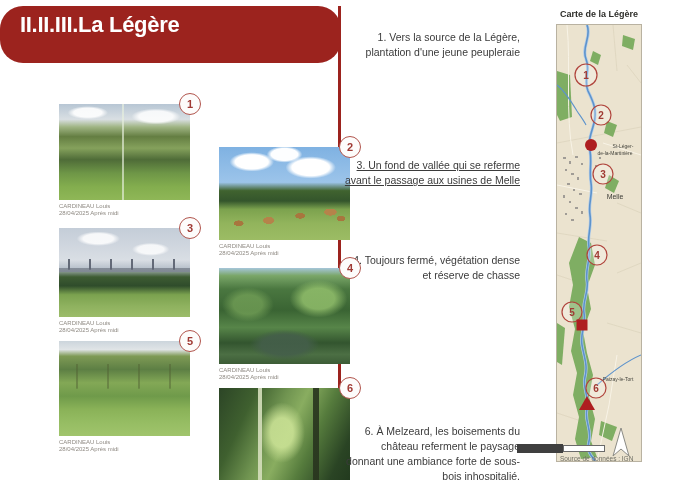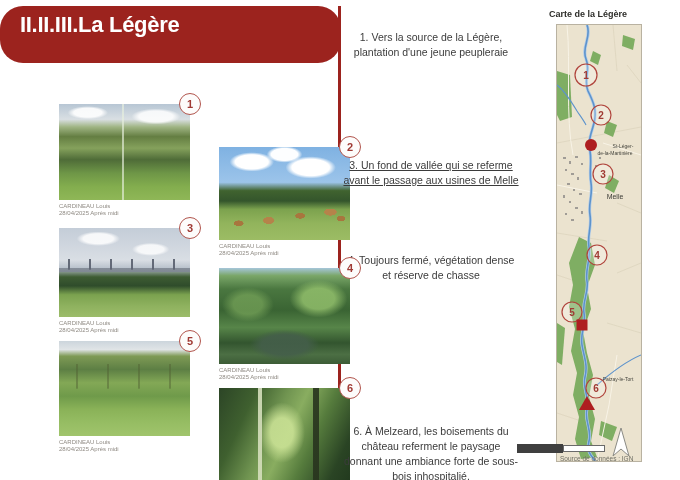--- a/index.html
+++ b/index.html
@@ -60,25 +60,25 @@
     linear-gradient(180deg,#ccd5dc 0%,#e0e4e6 9%,#7e9a55 16%,#5d7f44 30%,#83a856 44%,#6f9a4a 58%,#8ab258 72%,#96bd63 86%,#a0c46c 100%);
     background-size:100% 26%,100% 100%;background-position:0 32%,0 0;background-repeat:no-repeat;}
   .scene6{background-image:
     linear-gradient(90deg, rgba(0,0,0,0) 0 30%, rgba(213,222,188,.9) 30% 33%, rgba(0,0,0,0) 33% 100%),
     linear-gradient(90deg, rgba(0,0,0,0) 0 72%, rgba(40,52,30,.9) 72% 76%, rgba(0,0,0,0) 76% 100%),
     radial-gradient(ellipse 32px 42px at 48% 48%, rgba(206,229,152,.85) 35%, rgba(0,0,0,0) 72%),
     linear-gradient(115deg,#2c4526 0%,#3f602f 22%,#6f9350 40%,#89ad60 52%,#567c3d 68%,#2a4424 88%,#223a1e 100%);}
 
   
   .notes{position:absolute;left:342px;top:0;width:178px;height:480px;}
-  .note{position:absolute;left:0;width:178px;text-align:center;font-size:10.5px;line-height:15px;color:#3b3b3b;}
+  .note{position:absolute;left:0;width:178px;text-align:right;font-size:10.5px;line-height:15px;color:#3b3b3b;}
   .n1{top:30px;} .n2{top:82px;} .n3{top:158px;text-decoration:underline;} .n4{top:253px;} .n5{top:310px;} .n6{top:415px;margin-top:9px;}
 
   
-  .map-title{position:absolute;left:549px;top:9px;width:100px;font-size:9px;font-weight:bold;color:#2e2e2a;}
+  .map-title{position:absolute;left:549px;top:9px;width:100px;text-align:center;font-size:9px;font-weight:bold;color:#2e2e2a;}
   .map-frame{position:absolute;left:556px;top:24px;width:86px;height:438px;border:1px solid #b9b2a1;box-sizing:border-box;background:#ebe3cf;}
   .map-frame svg{display:block;}
   .scalebar-dark{position:absolute;left:517px;top:444px;width:46px;height:9px;background:#3f3f3f;z-index:5;}
   .scalebar-light{position:absolute;left:563px;top:445px;width:42px;height:7px;background:#ffffff;border:1px solid #6a6a6a;box-sizing:border-box;z-index:5;}
   .map-source{position:absolute;left:560px;top:455px;width:90px;font-size:6.5px;color:#6e6e64;z-index:6;}
 </style>
 </head>
 <body>
 
 <div class="page">

